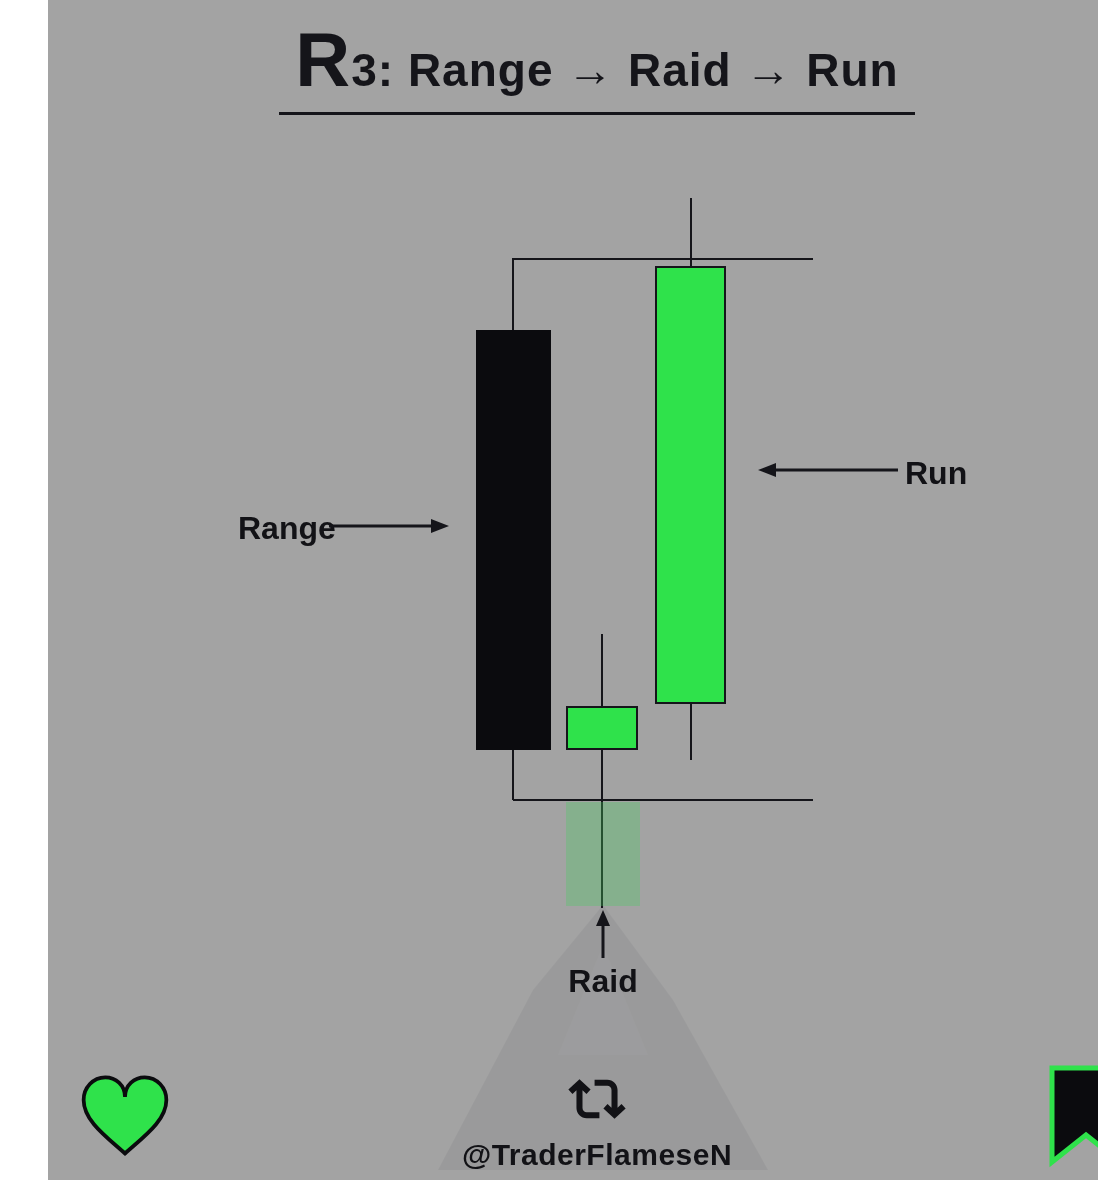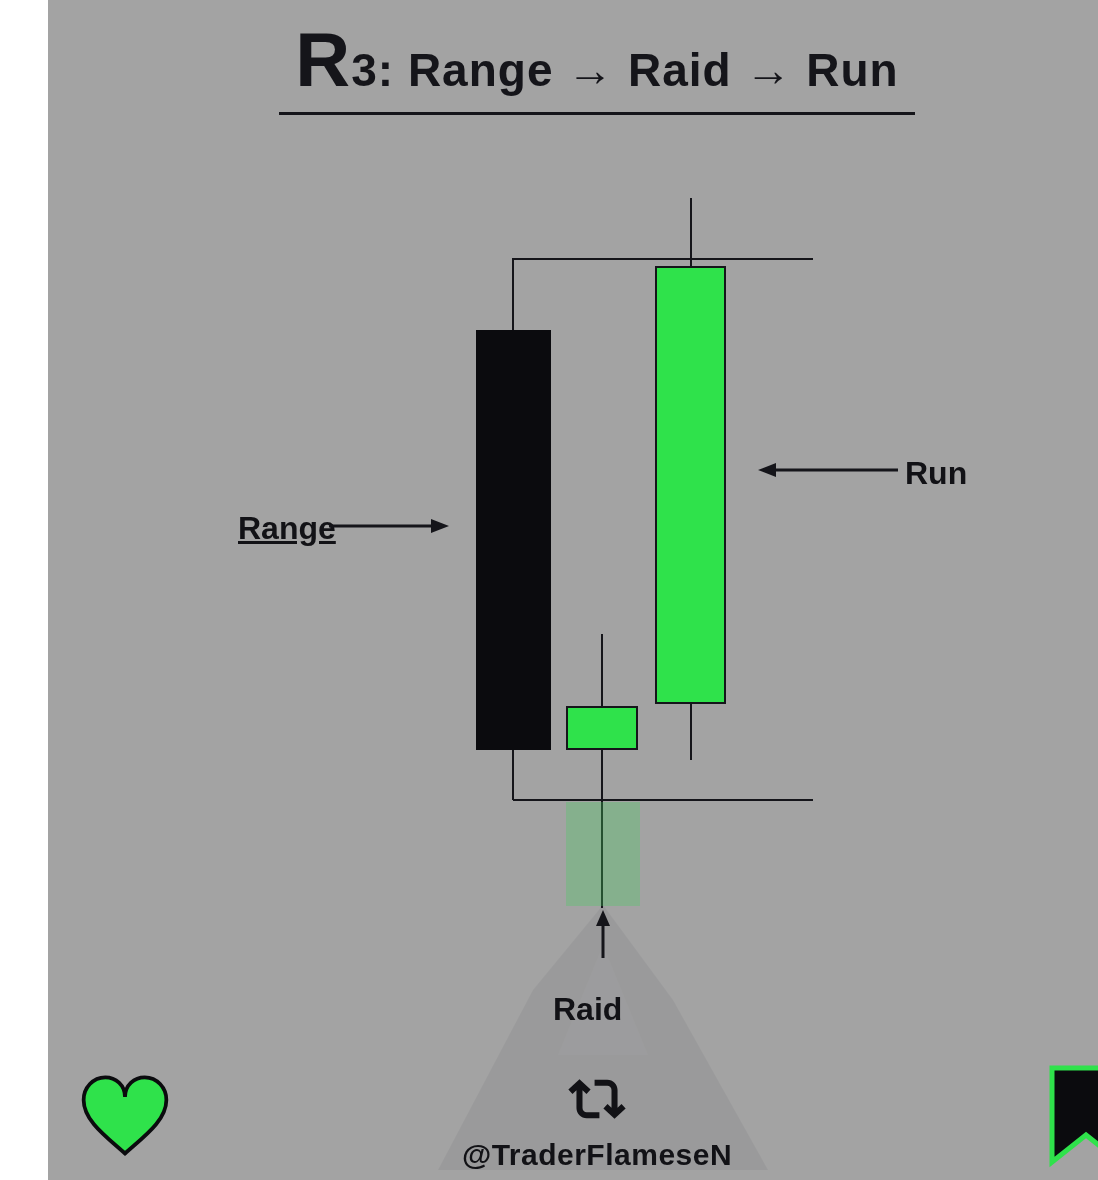--- a/index.html
+++ b/index.html
@@ -58,37 +58,37 @@
   <div class="vline" style="left:553px; top:634px; height:72px;"></div>
   <div class="vline" style="left:553px; top:750px; height:158px;"></div>
   <div class="candle-body bordered" style="left: 518px; top: 706px; width: 72px; height: 44px; background-color: rgb(47, 226, 75);"></div>
 
   <div class="raid-zone" style="left: 518px; top: 802px; width: 74px; height: 104px; background-color: rgba(70, 205, 95, 0.32);"></div>
 
   <div class="vline" style="left:642px; top:198px; height:68px;"></div>
   <div class="candle-body bordered" style="left: 607px; top: 266px; width: 71px; height: 438px; background-color: rgb(47, 226, 75);"></div>
   <div class="vline" style="left:642px; top:704px; height:56px;"></div>
 
-  <div class="label" style="left:190px; top:510px;text-decoration:underline;">Range</div>
+  <div class="label" style="left:190px; top:510px;">Range</div>
   <svg class="arrow-svg" style="left:279px; top:514px;" width="124" height="24" viewBox="0 0 124 24">
     <line x1="2" y1="12" x2="106" y2="12" stroke="#15151a" stroke-width="3"></line>
     <polygon points="104,5 122,12 104,19" fill="#15151a"></polygon>
   </svg>
 
   <div class="label" style="left:857px; top:455px;">Run</div>
   <svg class="arrow-svg" style="left:706px; top:458px;" width="146" height="24" viewBox="0 0 146 24">
     <line x1="144" y1="12" x2="20" y2="12" stroke="#15151a" stroke-width="3"></line>
     <polygon points="22,5 4,12 22,19" fill="#15151a"></polygon>
   </svg>
 
   <svg class="arrow-svg" style="left:543px; top:908px;" width="24" height="52" viewBox="0 0 24 52">
     <line x1="12" y1="50" x2="12" y2="16" stroke="#15151a" stroke-width="3"></line>
     <polygon points="5,18 12,2 19,18" fill="#15151a"></polygon>
   </svg>
-  <div class="label" style="left:505px; top:991px; width:100px; text-align:left;">Raid</div>
+  <div class="label" style="left:505px; top:963px; width:100px; text-align:center;">Raid</div>
 
   <svg class="footer-icon" style="left:30px; top:1068px;" width="94" height="92" viewBox="0 0 100 96">
     <path d="M50 30 C50 17 40 9 29 9 C16 9 6 20 6 33 C6 55 30 72 50 90 C70 72 94 55 94 33 C94 20 84 9 71 9 C60 9 50 17 50 30 Z" stroke="#0b0b0e" stroke-width="4" fill="#2fe24b"></path>
   </svg>
 
   <svg class="footer-icon" style="left:517px; top:1070px;" width="64" height="58" viewBox="0 0 24 24">
     <path d="M4.75 3.79l4.603 4.3-1.706 1.82L6 8.38v7.37c0 .97.784 1.75 1.75 1.75H13V20H7.75c-2.347 0-4.25-1.9-4.25-4.25V8.38L1.853 9.91.147 8.09l4.603-4.3zm11.5 2.71H11V4h5.25c2.347 0 4.25 1.9 4.25 4.25v7.37l1.647-1.53 1.706 1.82-4.603 4.3-4.603-4.3 1.706-1.82L18 15.62V8.25c0-.97-.784-1.75-1.75-1.75z" fill="#121216"></path>
   </svg>
 
   <div class="handle">@TraderFlameseN</div>

